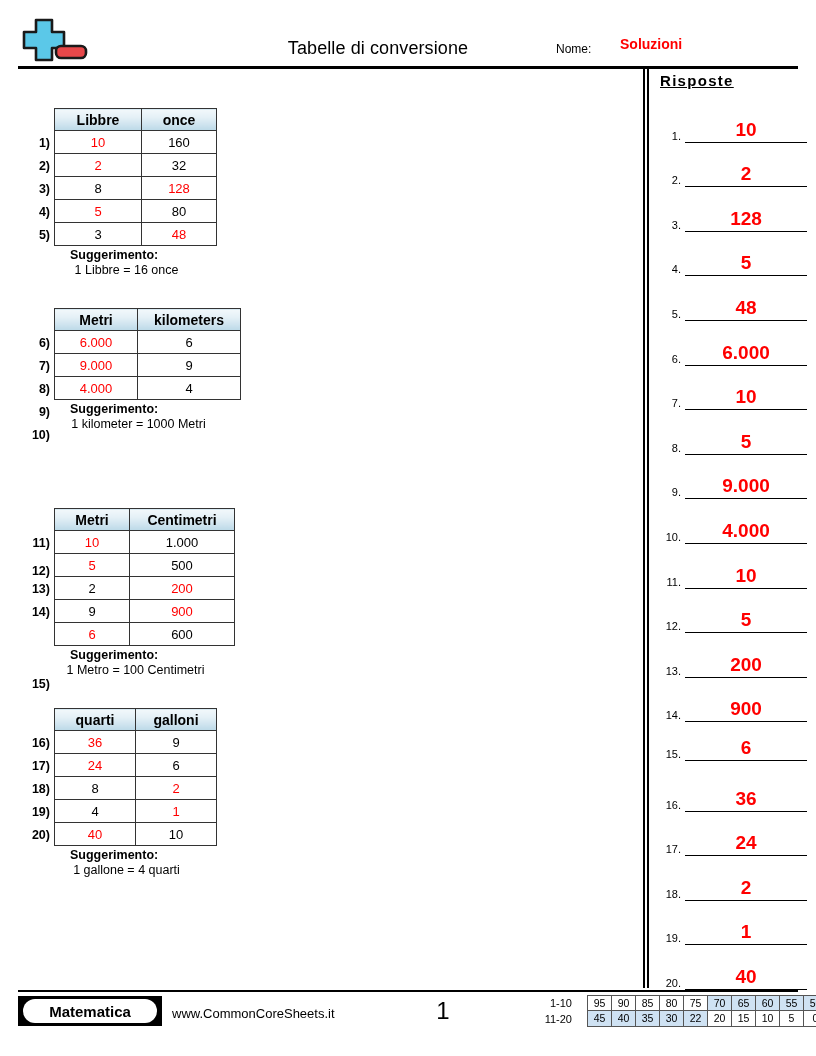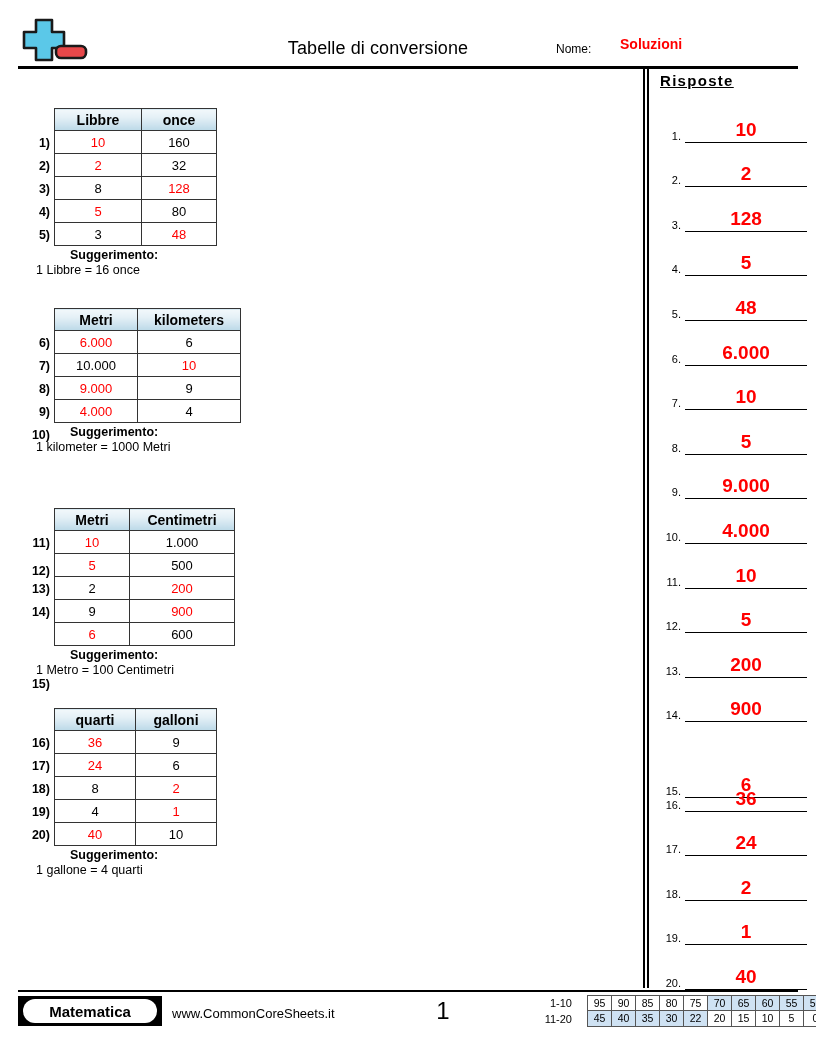--- a/index.html
+++ b/index.html
@@ -108,20 +108,21 @@
   .hint-title {
     font-size: 12.5px;
     font-weight: bold;
     margin-left: 52px;
     margin-top: 2px;
   }
   .hint-body {
     font-size: 12.5px;
     margin-left: 18px;
     margin-top: 1px;
+    text-align: center;
   }
 
   
   #ans-head {
     position: absolute;
     left: 660px; top: 72px;
     width: 148px;
     text-align: left;
     font-size: 15px;
     font-weight: bold;
@@ -287,24 +288,20 @@
             <th style="width: 70px;">Metri</th>
             <th style="width: 90px;">kilometers</th>
           </tr>
         </thead>
         <tbody>
           <tr>
             <td class="ans">6.000</td>
             <td>6</td>
           </tr>
           <tr>
-            <td>10.000</td>
-            <td class="ans">10</td>
-          </tr>
-          <tr>
             <td class="ans">9.000</td>
             <td>9</td>
           </tr>
           <tr>
             <td class="ans">4.000</td>
             <td>4</td>
           </tr>
         </tbody>
       </table>
       <div class="rownum" style="top: 23px;">6)</div>
@@ -460,21 +457,21 @@
     <div class="ans-row" style="top: 633.2px;">
       <span class="ans-idx">13.</span>
       <span class="ans-line"></span>
       <span class="ans-val">200</span>
     </div>
     <div class="ans-row" style="top: 677.8px;">
       <span class="ans-idx">14.</span>
       <span class="ans-line"></span>
       <span class="ans-val">900</span>
     </div>
-    <div class="ans-row" style="top: 753px;">
+    <div class="ans-row" style="top: 716px;">
       <span class="ans-idx">15.</span>
       <span class="ans-line"></span>
       <span class="ans-val">6</span>
     </div>
     <div class="ans-row" style="top: 767px;">
       <span class="ans-idx">16.</span>
       <span class="ans-line"></span>
       <span class="ans-val">36</span>
     </div>
     <div class="ans-row" style="top: 811.6px;">

